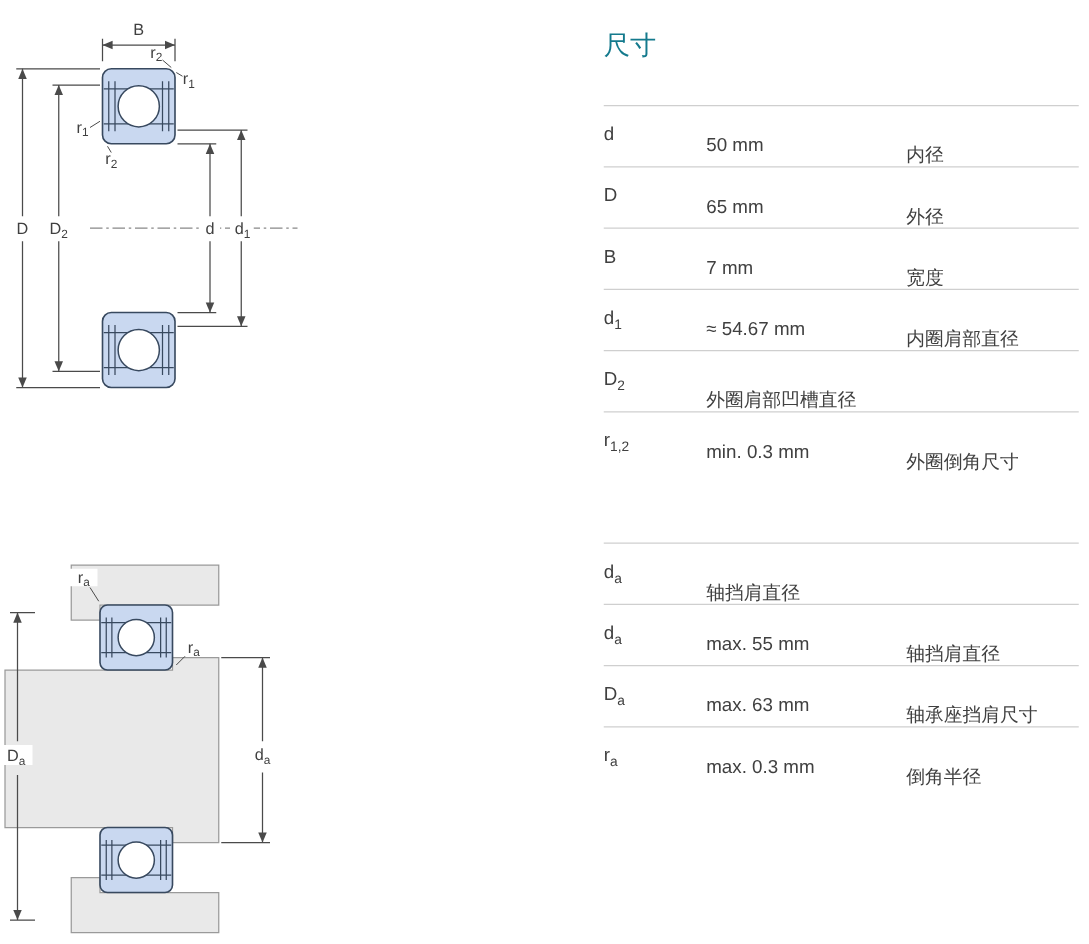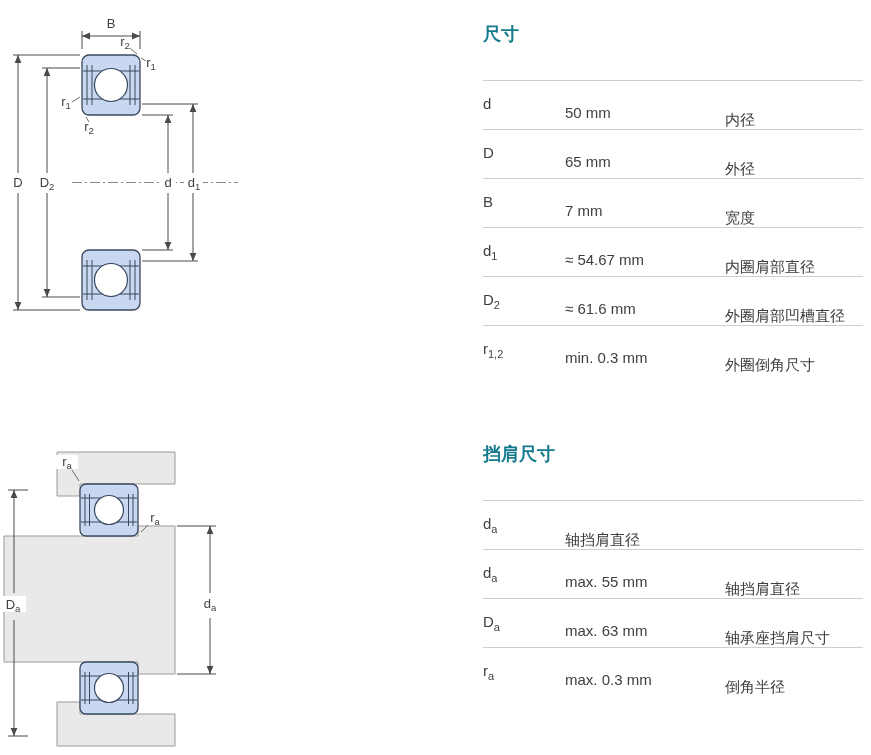--- a/index.html
+++ b/index.html
@@ -13,21 +13,21 @@
     --dim:#4a4a4a;
   }
   *{box-sizing:border-box;margin:0;padding:0;}
   html,body{background:#fff;}
   .page{position:relative;width:871px;height:755px;background:#fff;overflow:hidden;
         font-family:"Liberation Sans",sans-serif;color:var(--text);}
   .drawing{position:absolute;}
   #drawing-top{left:8px;top:5px;}
   #drawing-bottom{left:0;top:448px;}
   .tables{position:absolute;left:483px;top:10px;width:380px;}
-  h2.tbl-title{color:var(--accent);font-size:18px;font-weight:700;padding:12px 0 34px;}
+  h2.tbl-title{color:var(--accent);font-size:21px;font-weight:400;padding:12px 0 34px;}
   .spec-table + .spec-table{margin-top:56px;}
   .row{display:flex;align-items:center;height:49px;border-top:1px solid var(--line);font-size:15px;}
   .sym{width:82px;}
   .val{width:160px;margin-top:15px;}
   .desc{flex:1;margin-top:30px;}
   sub{font-size:11px;}
   
   .dim{stroke:var(--dim);stroke-width:1;fill:none;}
   .leader{stroke:var(--dim);stroke-width:0.8;fill:none;}
   .arrowhead{fill:var(--dim);}
@@ -178,35 +178,33 @@
         </div>
 
         <div class="row">
           <span class="sym"><span>d</span><sub>1</sub></span>
           <span class="val">≈ 54.67 mm</span>
           <span class="desc">内圈肩部直径</span>
         </div>
 
         <div class="row">
           <span class="sym"><span>D</span><sub>2</sub></span>
-          <span class="val">≈ 61.6 mm</span>
           <span class="desc">外圈肩部凹槽直径</span>
         </div>
 
         <div class="row">
           <span class="sym"><span>r</span><sub>1,2</sub></span>
           <span class="val">min. 0.3 mm</span>
           <span class="desc">外圈倒角尺寸</span>
         </div>
 
       </div>
     </section>
 
     <section class="spec-table">
-      <h2 class="tbl-title">挡肩尺寸</h2>
       <div class="rows">
 
         <div class="row">
           <span class="sym"><span>d</span><sub>a</sub></span>
           <span class="desc">轴挡肩直径</span>
         </div>
 
         <div class="row">
           <span class="sym"><span>d</span><sub>a</sub></span>
           <span class="val">max. 55 mm</span>

